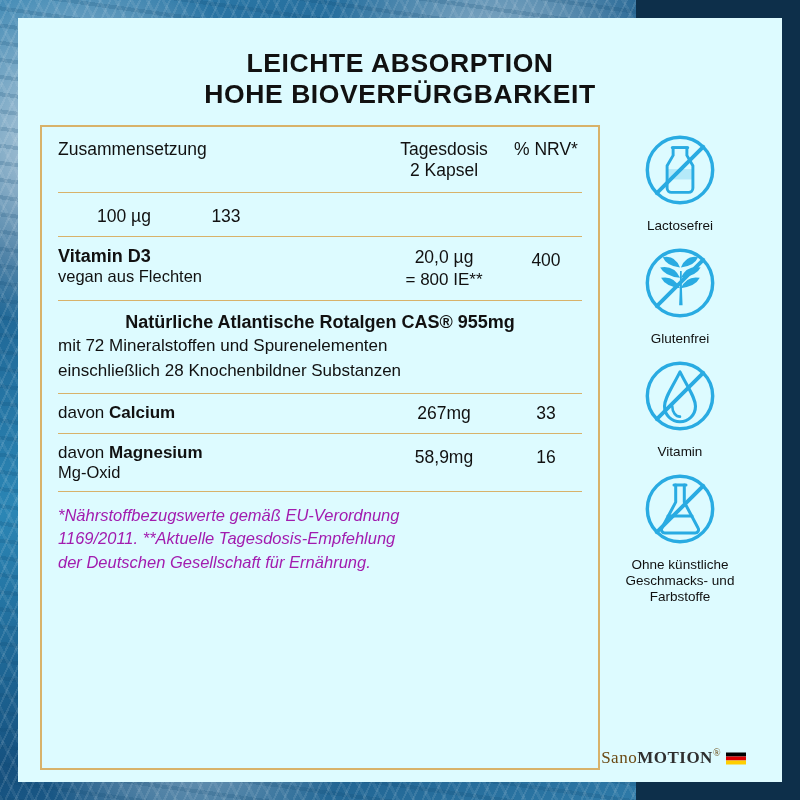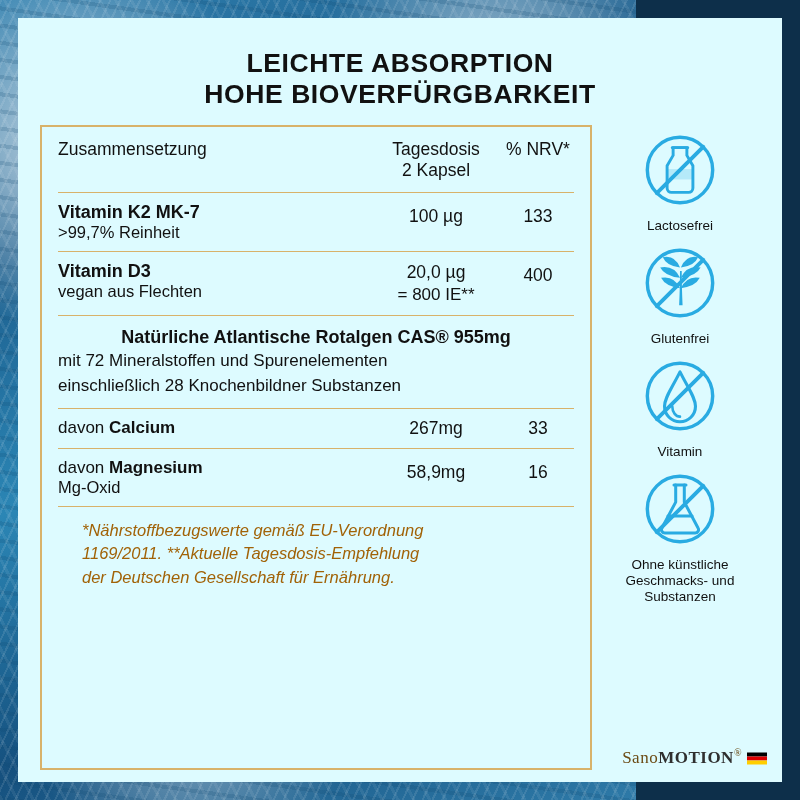--- a/index.html
+++ b/index.html
@@ -52,21 +52,21 @@
     color: #111;
     line-height: 1.18;
     margin-top: 8px;
     margin-bottom: 14px;
   }
   .headline div { white-space: nowrap; }
 
   .body-row {
     display: flex;
     flex: 1;
-    gap: 8px;
+    gap: 0;
   }
 
   
   .table-wrap {
     width: 560px;
     border: 2px solid #d8b26a;
     background: #ddfbff;
     padding: 0 16px;
     display: flex;
     flex-direction: column;
@@ -95,24 +95,23 @@
 
   .algae-row { display: block; padding: 11px 0 11px 0; }
   .algae-title { font-size: 18px; font-weight: bold; color: #111; text-align: center; }
   .algae-sub { font-size: 17px; color: #111; line-height: 1.32; margin-top: 2px; }
 
   .dose-stack { line-height: 1.3; }
 
   .footnote {
     font-size: 16.5px;
     font-style: italic;
-    color: #a16207;
+    color: #a21caf;
     line-height: 1.42;
     padding: 12px 0 6px 0;
-    margin-left: 24px;
   }
 
   
   .badges {
     flex: 1;
     display: flex;
     flex-direction: column;
     align-items: center;
     justify-content: flex-start;
     padding-top: 2px;
@@ -124,21 +123,21 @@
     font-size: 13.5px;
     color: #111;
     line-height: 1.2;
     margin-top: 1px;
     margin-bottom: 4px;
   }
 
   
   .logo-row {
     position: absolute;
-    right: 15px;
+    right: 36px;
     bottom: 14px;
     display: flex;
     align-items: center;
     gap: 5px;
   }
   .logo-text {
     font-family: "Liberation Serif", serif;
     font-size: 17px;
     letter-spacing: 0.5px;
     color: #6b4a14;
@@ -166,24 +165,20 @@
           <div class="trow hdr">
             <div class="c-name">Zusammensetzung</div>
             <div class="c-dose">
               <div>Tagesdosis</div>
               <div>2 Kapsel</div>
             </div>
             <div class="c-nrv">% NRV*</div>
           </div>
 
           <div class="trow">
-            <div class="c-name">
-              <div class="big">Vitamin K2 MK-7</div>
-              <div class="sub">&gt;99,7% Reinheit</div>
-            </div>
             <div class="c-dose dose pad-t">100 µg</div>
             <div class="c-nrv nrv pad-t">133</div>
           </div>
 
           <div class="trow">
             <div class="c-name">
               <div class="big">Vitamin D3</div>
               <div class="sub">vegan aus Flechten</div>
             </div>
             <div class="c-dose dose-stack">
@@ -280,21 +275,21 @@
                   <path d="M43 22 h14"></path>
                   <path d="M45 22 v20 L29 72 a4 4 0 0 0 3.5 6 h35 a4 4 0 0 0 3.5 -6 L55 42 V22"></path>
                   <path d="M36 58 h28"></path>
                 </g>
                 <line x1="23" y1="77" x2="77" y2="23" stroke="#29abe2" stroke-width="4.5" stroke-linecap="round"></line>
               </svg>
             </span>
             <div class="cap">
               <span>Ohne künstliche</span><br>
               <span>Geschmacks- und</span><br>
-              <span>Substanzen</span>
+              <span>Farbstoffe</span>
             </div>
           </div>
 
         </div>
       </div>
     </div>
 
     <div class="logo-row">
       <span class="logo-text"><span>Sano</span><b>MOTION</b><span class="reg-mark">®</span></span>
       <span class="flag">

